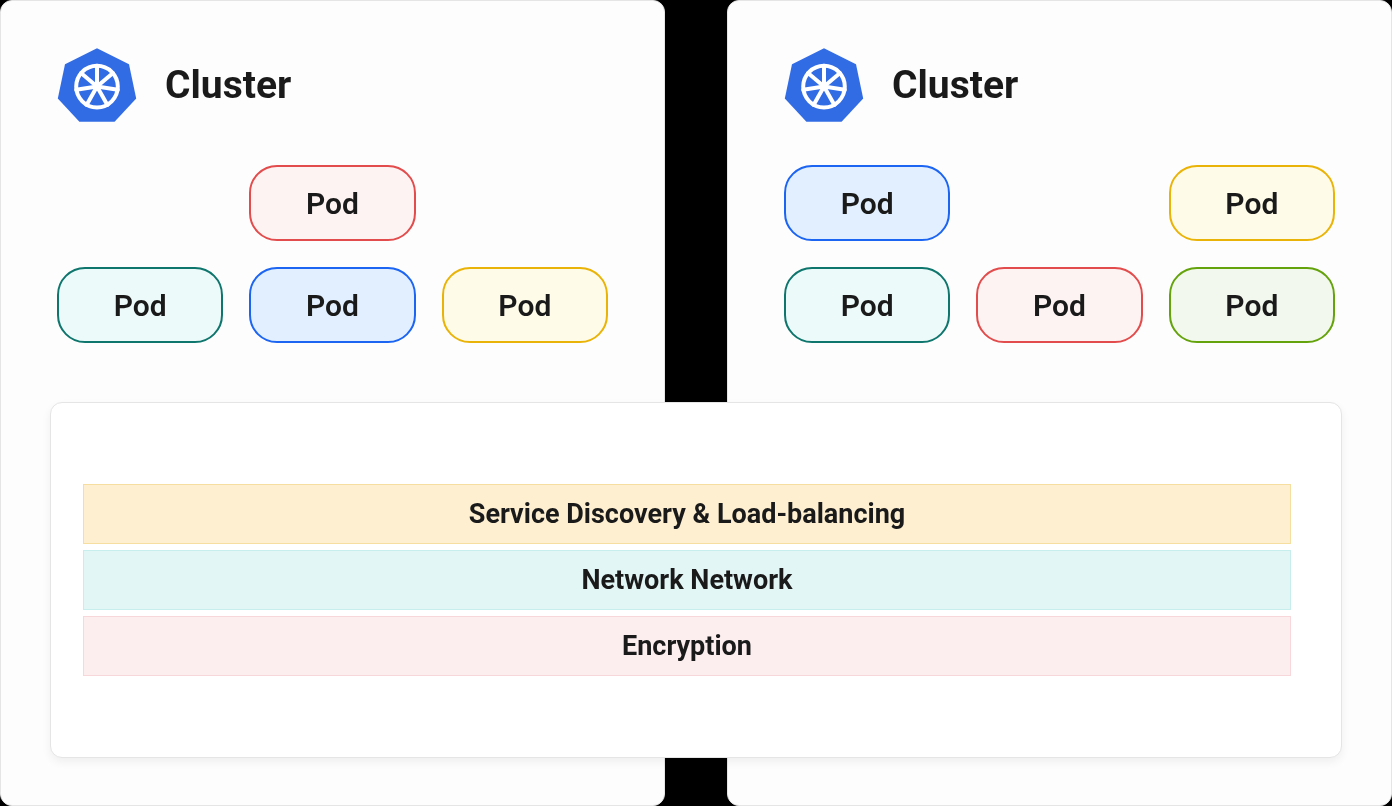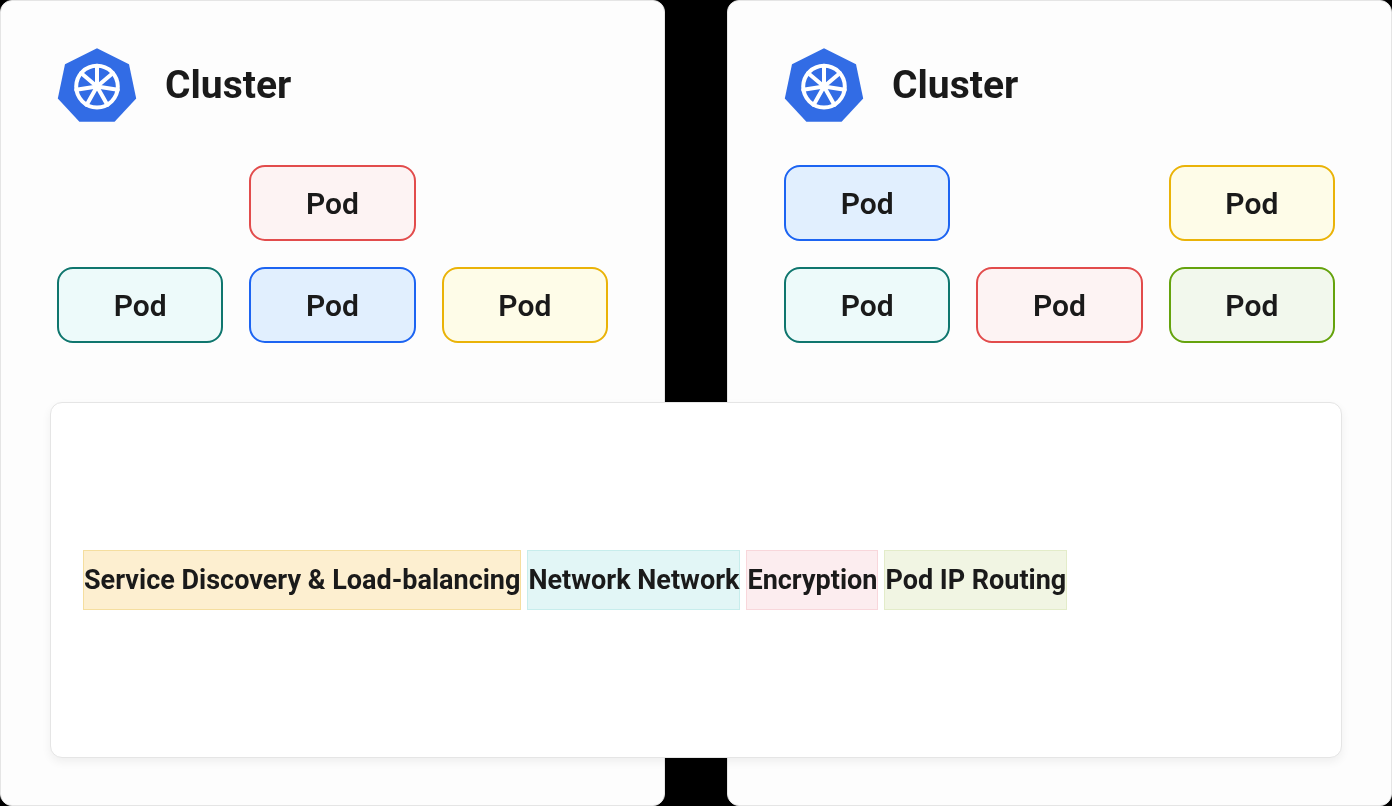--- a/index.html
+++ b/index.html
@@ -47,21 +47,21 @@
   }
   .pods-grid {
     padding: 30px 56px 0 56px;
     display: grid;
     grid-template-columns: repeat(3, 1fr);
     gap: 26px;
     align-items: start;
   }
   .pod {
     height: 76px;
-    border-radius: 16px;
+    border-radius: 28px;
     border: 2px solid;
     display: flex;
     align-items: center;
     justify-content: center;
     font-size: 30px;
     font-weight: 600;
     color: #1a1a1a;
   }
   .pod-red { background:#fdf3f3; border-color:#e24c4c; }
   .pod-teal { background:#edfafa; border-color:#0f766e; }
@@ -90,20 +90,21 @@
     display:flex;
     flex-direction:column;
     align-items:center;
     gap: 6px;
   }
   .cilium-logo { width: 100px; height: auto; }
   .cilium-name { font-size: 30px; font-weight: 400; color:#111; letter-spacing:0.5px; }
   .feature-stack {
     flex: 1;
     display:flex;
+    flex-direction:column;
     gap: 6px;
   }
   .feature {
     height: 60px;
     display:flex;
     align-items:center;
     justify-content:center;
     font-size: 27px;
     font-weight: 700;
     color:#1a1a1a;
@@ -171,15 +172,14 @@
     <div class="pod pod-red">Pod</div>
     <div class="pod pod-green">Pod</div>
   </div>
 </div>
 
 <div class="cilium-card">
   <div class="feature-stack">
     <div class="feature f-yellow">Service Discovery &amp; Load-balancing</div>
     <div class="feature f-teal">Network Network</div>
     <div class="feature f-pink">Encryption</div>
-    <div class="feature f-green">Pod IP Routing</div>
   </div>
 </div>
 
 </body></html>

